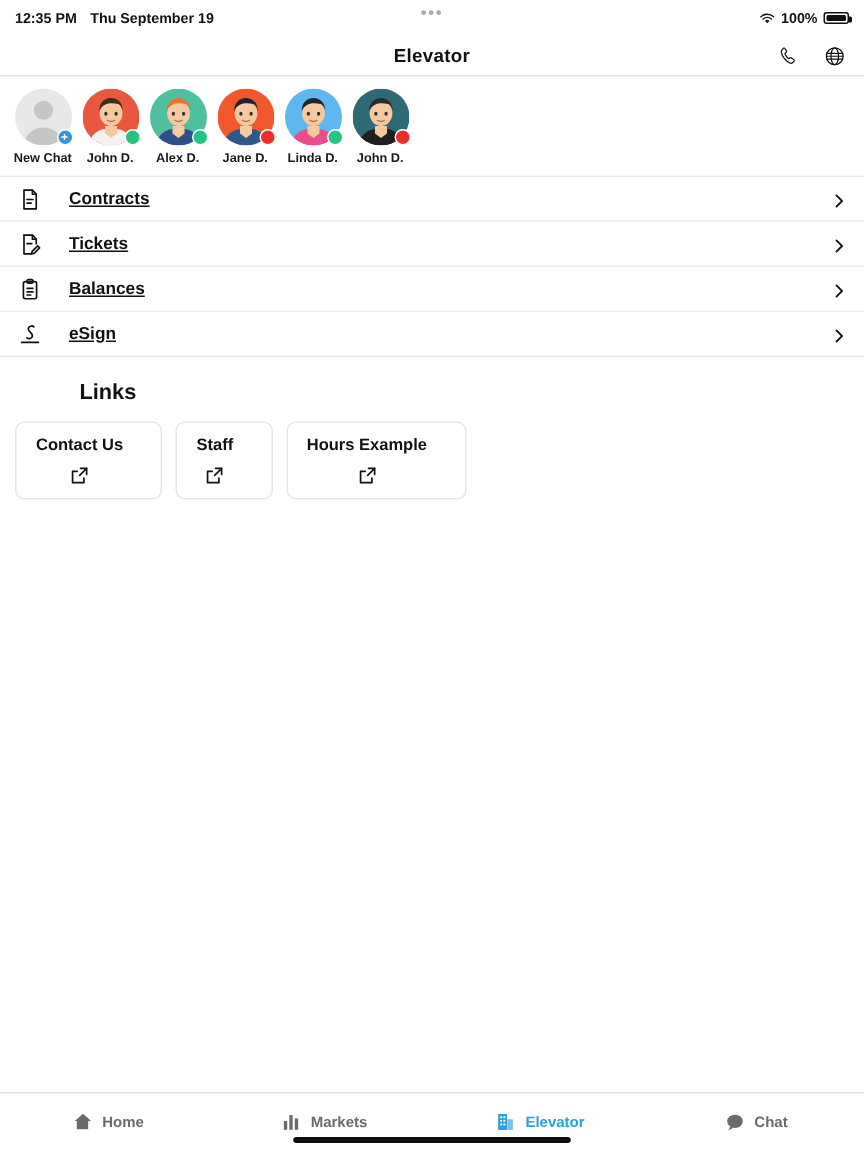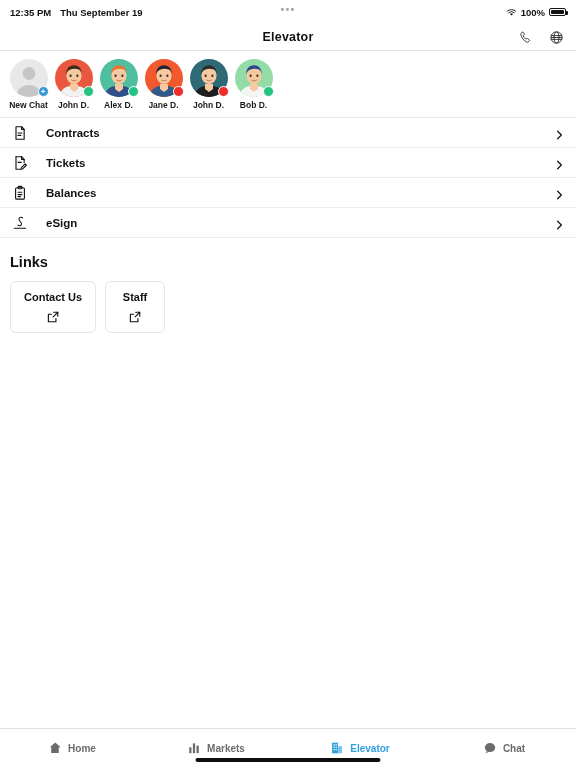--- a/index.html
+++ b/index.html
@@ -98,32 +98,32 @@
   .menu-row{
     height:30px;
     display:flex; align-items:center;
     padding:0 12px 0 12px;
     border-bottom:1px solid #ececec;
     cursor:pointer;
     background:#fff;
   }
   .menu-row:first-child{ border-top:none; }
   .m-ico{ width:16px; height:16px; flex:0 0 16px; display:block; }
-  .m-label{ margin-left:18px; font-size:11.5px; font-weight:700; color:#111; }
+  .m-label{ margin-left:18px; font-size:11.5px; font-weight:700; color:#111;text-decoration:underline; }
   .chev{ margin-left:auto; width:9px; height:12px; display:block; }
 
   
   .links-section{ padding:16px 10px 0 10px; }
-  .links-title{ font-size:14.5px; font-weight:700; color:#111; margin-bottom:11px; }
+  .links-title{ font-size:14.5px; font-weight:700; color:#111; margin-bottom:11px;margin-left:43px; }
   .links-row{ display:flex; gap:9px; }
   .link-card{
     border:1px solid #e6e6e6;
     border-radius:6px;
     background:#fff;
-    padding:9px 13px 8px 13px;
+    padding:9px 25px 8px 13px;
     display:flex; flex-direction:column; align-items:center;
     cursor:pointer;
     min-width:60px;
   }
   .link-label{ font-size:11px; font-weight:700; color:#111; white-space:nowrap; }
   .link-ico{ width:14px; height:14px; display:block; margin-top:7px; }
 
   
   .tab-bar{
     position:absolute; left:0; right:0; bottom:0;
@@ -251,52 +251,52 @@
   </svg>
         </div>
       <div class="av-badge busy"></div>
     </div>
     <div class="av-name">Jane D.</div>
     </div>
     <div class="avatar-cell">
     <div class="av-wrap">
       <div class="av-circle">
           <svg viewBox="0 0 38 38">
+    <rect width="38" height="38" fill="#5eb7ee"></rect>
+    <path d="M4 38c.9-6.2 5-9.6 9.6-10.8h10.8C29 28.4 33.1 31.8 34 38z" fill="#ec4d8c"></path>
+    <path d="M15 25h8v5l-4 3-4-3z" fill="#f6c9a0"></path>
+    <ellipse cx="19" cy="16.5" rx="7.6" ry="8.6" fill="#f6c9a0"></ellipse>
+    <path d="M11.2 15.5c-.4-5.4 3.1-9.2 7.8-9.2s8.2 3.8 7.8 9.2c-.2-3-1.6-4.6-3.2-5.1-2.6-.8-6.1-.9-8.6.4-1.9 1-3.3 2.3-3.8 4.7z" fill="#1f2430"></path>
+    <ellipse cx="15.6" cy="16.8" rx="1.1" ry="1.3" fill="#33302e"></ellipse>
+    <ellipse cx="22.4" cy="16.8" rx="1.1" ry="1.3" fill="#33302e"></ellipse>
+    <path d="M16.6 21.2c1.5 1 3.3 1 4.8 0" stroke="#b5724f" stroke-width=".9" fill="none" stroke-linecap="round"></path>
+  </svg>
+        </div>
+      <div class="av-badge online"></div>
+    </div>
+    <div class="av-name">Linda D.</div>
+    </div>
+    <div class="avatar-cell">
+    <div class="av-wrap">
+      <div class="av-circle">
+          <svg viewBox="0 0 38 38">
     <rect width="38" height="38" fill="#2d6a76"></rect>
     <path d="M4 38c.9-6.2 5-9.6 9.6-10.8h10.8C29 28.4 33.1 31.8 34 38z" fill="#1f1f1f"></path>
     <path d="M15 25h8v5l-4 3-4-3z" fill="#f6c9a0"></path>
     <ellipse cx="19" cy="16.5" rx="7.6" ry="8.6" fill="#f6c9a0"></ellipse>
     <path d="M11.2 15.5c-.4-5.4 3.1-9.2 7.8-9.2s8.2 3.8 7.8 9.2c-.2-3-1.6-4.6-3.2-5.1-2.6-.8-6.1-.9-8.6.4-1.9 1-3.3 2.3-3.8 4.7z" fill="#2b2b2b"></path>
     <ellipse cx="15.6" cy="16.8" rx="1.1" ry="1.3" fill="#33302e"></ellipse>
     <ellipse cx="22.4" cy="16.8" rx="1.1" ry="1.3" fill="#33302e"></ellipse>
     <path d="M16.6 21.2c1.5 1 3.3 1 4.8 0" stroke="#b5724f" stroke-width=".9" fill="none" stroke-linecap="round"></path>
   </svg>
         </div>
       <div class="av-badge busy"></div>
     </div>
     <div class="av-name">John D.</div>
     </div>
-    <div class="avatar-cell">
-    <div class="av-wrap">
-      <div class="av-circle">
-          <svg viewBox="0 0 38 38">
-    <rect width="38" height="38" fill="#93dca5"></rect>
-    <path d="M4 38c.9-6.2 5-9.6 9.6-10.8h10.8C29 28.4 33.1 31.8 34 38z" fill="#f5f5f5"></path>
-    <path d="M15 25h8v5l-4 3-4-3z" fill="#f6c9a0"></path>
-    <ellipse cx="19" cy="16.5" rx="7.6" ry="8.6" fill="#f6c9a0"></ellipse>
-    <path d="M11.2 15.5c-.4-5.4 3.1-9.2 7.8-9.2s8.2 3.8 7.8 9.2c-.2-3-1.6-4.6-3.2-5.1-2.6-.8-6.1-.9-8.6.4-1.9 1-3.3 2.3-3.8 4.7z" fill="#2b4a8a"></path>
-    <ellipse cx="15.6" cy="16.8" rx="1.1" ry="1.3" fill="#33302e"></ellipse>
-    <ellipse cx="22.4" cy="16.8" rx="1.1" ry="1.3" fill="#33302e"></ellipse>
-    <path d="M16.6 21.2c1.5 1 3.3 1 4.8 0" stroke="#b5724f" stroke-width=".9" fill="none" stroke-linecap="round"></path>
-  </svg>
-        </div>
-      <div class="av-badge online"></div>
-    </div>
-    <div class="av-name">Bob D.</div>
-    </div>
   </div>
 
 <div class="menu-list" id="menu-list">
     <div class="menu-row">
       <span class="m-ico"><svg viewBox="0 0 20 20">
           <path d="M5 2.2h7l3.2 3.2v12.4H5z" stroke="#111" stroke-width="1.4" fill="none" stroke-linejoin="round" stroke-linecap="round"></path>
           <path d="M12 2.2v3.4h3.2" stroke="#111" stroke-width="1.4" fill="none" stroke-linejoin="round" stroke-linecap="round"></path>
           <line x1="7.5" y1="10" x2="12.5" y2="10" stroke="#111" stroke-width="1.4" fill="none" stroke-linejoin="round" stroke-linecap="round"></line>
           <line x1="7.5" y1="13" x2="11" y2="13" stroke="#111" stroke-width="1.4" fill="none" stroke-linejoin="round" stroke-linecap="round"></line>
         </svg></span>
@@ -349,20 +349,28 @@
       <div class="link-card">
         <span class="link-label">Contact Us</span>
     <span class="link-ico"><svg viewBox="0 0 20 20">
             <path d="M11 3.2h5.8V9" fill="none" stroke="#111" stroke-width="1.6" stroke-linecap="round" stroke-linejoin="round"></path>
             <line x1="16.8" y1="3.2" x2="10.2" y2="9.8" stroke="#111" stroke-width="1.6" stroke-linecap="round"></line>
             <path d="M14.2 12.4v4.4H3.4V6h4.4" fill="none" stroke="#111" stroke-width="1.6" stroke-linecap="round" stroke-linejoin="round"></path>
           </svg></span>
       </div>
       <div class="link-card">
         <span class="link-label">Staff</span>
+    <span class="link-ico"><svg viewBox="0 0 20 20">
+            <path d="M11 3.2h5.8V9" fill="none" stroke="#111" stroke-width="1.6" stroke-linecap="round" stroke-linejoin="round"></path>
+            <line x1="16.8" y1="3.2" x2="10.2" y2="9.8" stroke="#111" stroke-width="1.6" stroke-linecap="round"></line>
+            <path d="M14.2 12.4v4.4H3.4V6h4.4" fill="none" stroke="#111" stroke-width="1.6" stroke-linecap="round" stroke-linejoin="round"></path>
+          </svg></span>
+      </div>
+      <div class="link-card">
+        <span class="link-label">Hours Example</span>
     <span class="link-ico"><svg viewBox="0 0 20 20">
             <path d="M11 3.2h5.8V9" fill="none" stroke="#111" stroke-width="1.6" stroke-linecap="round" stroke-linejoin="round"></path>
             <line x1="16.8" y1="3.2" x2="10.2" y2="9.8" stroke="#111" stroke-width="1.6" stroke-linecap="round"></line>
             <path d="M14.2 12.4v4.4H3.4V6h4.4" fill="none" stroke="#111" stroke-width="1.6" stroke-linecap="round" stroke-linejoin="round"></path>
           </svg></span>
       </div>
     </div>
 </div>
 
 <div class="tab-bar">

